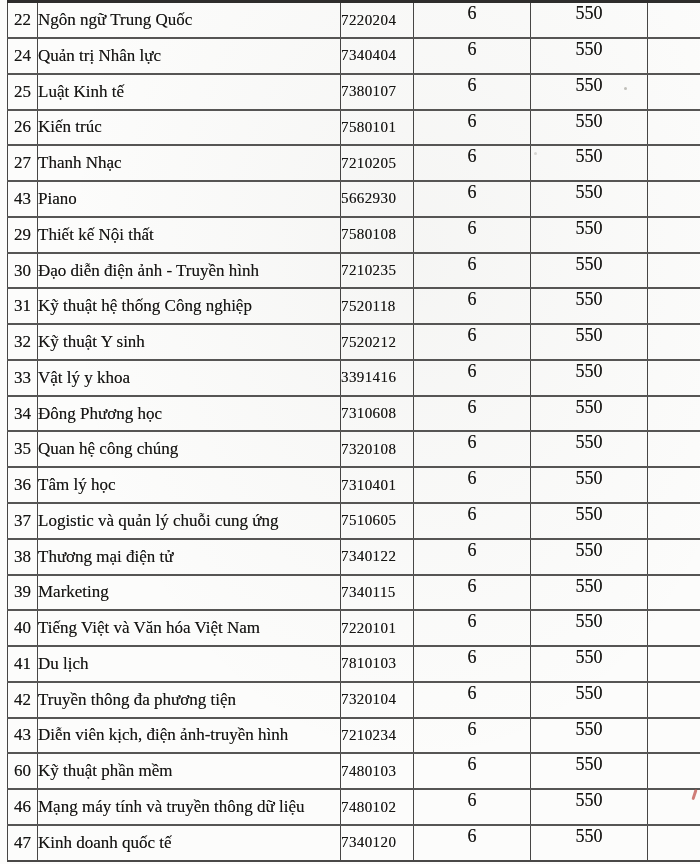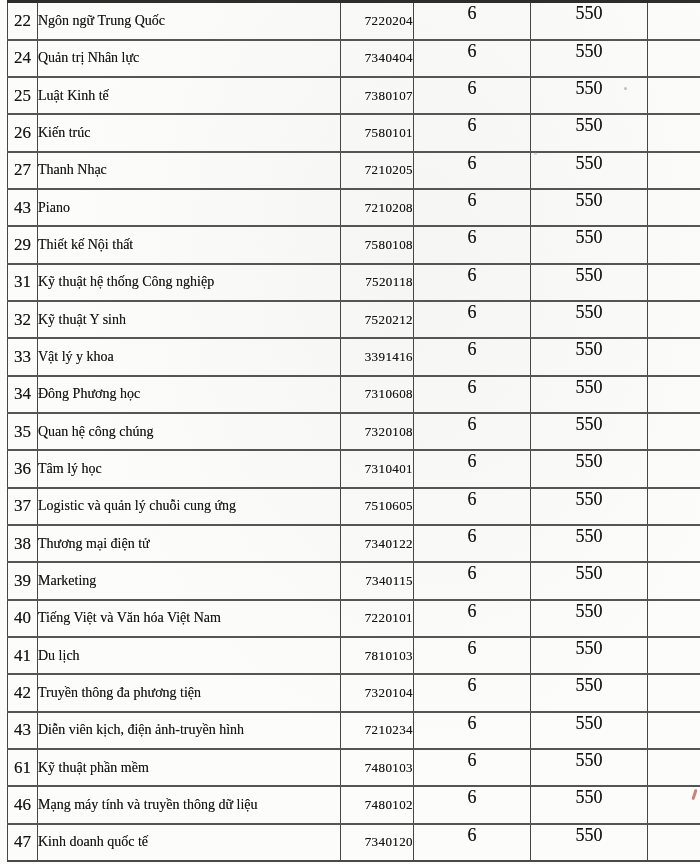--- a/index.html
+++ b/index.html
@@ -42,26 +42,26 @@
   }
   table.majors tr:first-child td { border-top: 3.5px solid #2e2d2c; }
   table.majors tr:last-child td  { border-bottom: 2.5px solid #4a4948; }
   td.c-no {
     text-align: center;
     font-size: 17px;
     vertical-align: middle;
   }
   td.c-major {
     padding-left: 8px;
-    font-size: 14px;
+    font-size: 17px;
     vertical-align: middle;
   }
   td.c-code {
-    text-align: right;
-    font-size: 13px;
+    text-align: left;
+    font-size: 15px;
     vertical-align: middle;
     letter-spacing: 0.4px;
   }
   td.c-v1, td.c-v2 {
     text-align: center;
     font-size: 18px;
     vertical-align: top;
     padding-top: 3px;
   }
   td.c-v1 { padding-right: 10px; }
@@ -143,35 +143,43 @@
       <td class="c-major">Thanh Nhạc</td>
       <td class="c-code">7210205</td>
       <td class="c-v1">6</td>
       <td class="c-v2">550</td>
       <td class="c-empty"></td>
     </tr>
 
     <tr>
       <td class="c-no">43</td>
       <td class="c-major">Piano</td>
-      <td class="c-code">7210208</td>
+      <td class="c-code">5662930</td>
       <td class="c-v1">6</td>
       <td class="c-v2">550</td>
       <td class="c-empty"></td>
     </tr>
 
     <tr>
       <td class="c-no">29</td>
       <td class="c-major">Thiết kế Nội thất</td>
       <td class="c-code">7580108</td>
       <td class="c-v1">6</td>
       <td class="c-v2">550</td>
       <td class="c-empty"></td>
     </tr>
 
+    <tr>
+      <td class="c-no">30</td>
+      <td class="c-major">Đạo diễn điện ảnh - Truyền hình</td>
+      <td class="c-code">7210235</td>
+      <td class="c-v1">6</td>
+      <td class="c-v2">550</td>
+      <td class="c-empty"></td>
+    </tr>
 
     <tr>
       <td class="c-no">31</td>
       <td class="c-major">Kỹ thuật hệ thống Công nghiệp</td>
       <td class="c-code">7520118</td>
       <td class="c-v1">6</td>
       <td class="c-v2">550</td>
       <td class="c-empty"></td>
     </tr>
 
@@ -278,21 +286,21 @@
       <td class="c-no">43</td>
       <td class="c-major">Diễn viên kịch, điện ảnh-truyền hình</td>
       <td class="c-code">7210234</td>
       <td class="c-v1">6</td>
       <td class="c-v2">550</td>
       <td class="c-empty"></td>
     </tr>
 
 
     <tr>
-      <td class="c-no">61</td>
+      <td class="c-no">60</td>
       <td class="c-major">Kỹ thuật phần mềm</td>
       <td class="c-code">7480103</td>
       <td class="c-v1">6</td>
       <td class="c-v2">550</td>
       <td class="c-empty"></td>
     </tr>
 
     <tr>
       <td class="c-no">46</td>
       <td class="c-major">Mạng máy tính và truyền thông dữ liệu</td>

